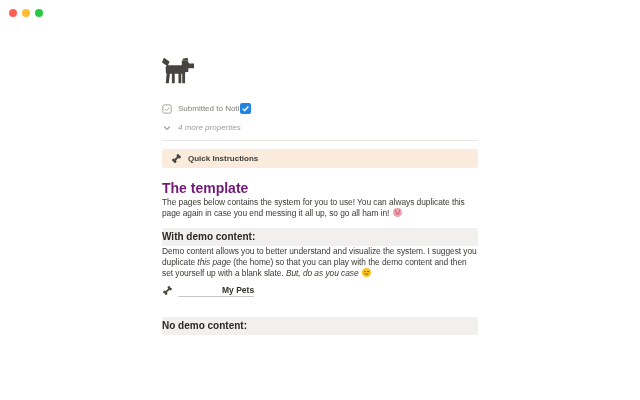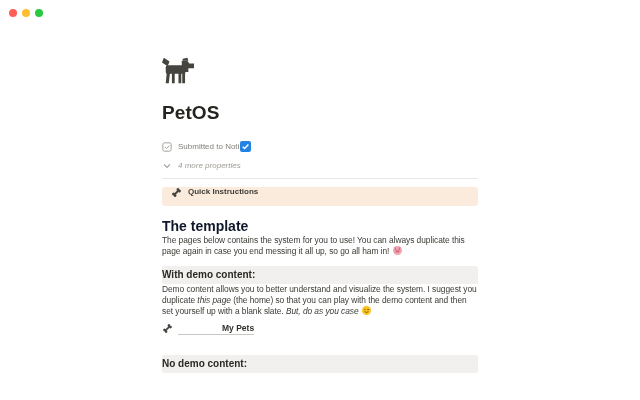--- a/index.html
+++ b/index.html
@@ -29,25 +29,25 @@
   .prop-type-icon{width:10px;height:10px;margin-right:6px;flex:none;}
   .prop-label{font-size:8px;color:#82807b;width:62px;white-space:nowrap;overflow:hidden;}
   .checkbox{width:11px;height:11px;border-radius:2px;flex:none;display:flex;align-items:center;justify-content:center;}
   .checkbox.checked{background:#2383e2;}
   .checkbox.unchecked{background:#fff;border:1.4px solid #3d3c38;border-radius:1px;width:9px;height:9px;}
   .more-row{display:flex;align-items:center;margin-top:3px;height:13px;color:#a09d98;font-size:8px;cursor:pointer;font-style:italic;}
   .chevron-icon{width:10px;height:10px;margin-right:6px;flex:none;}
 
   .divider{height:1px;background:#e8e7e4;margin-top:6px;}
 
-  .callout{margin-top:8px;background:#faebdd;border-radius:3px;height:19px;display:flex;padding:0 9px;gap:6px;}
+  .callout{margin-top:8px;background:#faebdd;border-radius:3px;height:19px;display:flex;align-items:center;padding:0 9px;gap:6px;}
   .callout .label{font-size:8px;font-weight:700;color:#3f3d38;}
   .bone-icon{width:11px;height:11px;flex:none;}
 
-  .h-template{font-size:14px;font-weight:700;color:#0f172a;margin-top:11px;line-height:18px;}
+  .h-template{font-size:14px;font-weight:700;color:#701a75;margin-top:11px;line-height:18px;}
 
   .para{font-size:8.4px;line-height:11px;color:#3b3a34;letter-spacing:-.05px;}
   .para i{color:#3b3a34;}
 
   .gray-heading{margin-top:9px;background:#f1f0ee;border-radius:2px;padding:3px 4px 3px 0;font-size:10px;font-weight:700;color:#2a2923;line-height:12px;}
 
   .page-link{display:inline-flex;align-items:center;gap:5px;margin-top:6px;cursor:pointer;}
   .page-link .label{font-size:8.5px;font-weight:600;color:#32312c;border-bottom:1px solid #c9c7c2;padding-bottom:.5px;padding-left:44px;}
 
   .emoji{display:inline-block;width:9px;height:9px;vertical-align:-1px;margin-left:1px;}
@@ -74,21 +74,20 @@
           <path d="M21 4 h6 l2 3 h5 v5 h-6 v4 h-7 z"></path>
           <path d="M22 2 l5 -1 1 3 h-6 z"></path>
           <path d="M5 17 l-1 11 h3.2 l1.3 -11 z"></path>
           <rect x="10.5" y="17" width="3" height="11"></rect>
           <rect x="17.5" y="17" width="3" height="11"></rect>
           <rect x="21.5" y="17" width="3" height="11"></rect>
         </g>
       </svg>
     </span>
 
-    <div class="page-title">PetOS</div>
 
     
     <div class="props">
       <div class="prop-row">
         <svg class="prop-type-icon" viewBox="0 0 12 12">
           <rect x="1" y="1" width="10" height="10" rx="2" fill="none" stroke="#a5a29c" stroke-width="1.2"></rect>
           <path d="M3.6 6.1 l1.8 1.8 L9 4.3" fill="none" stroke="#a5a29c" stroke-width="1.2"></path>
         </svg>
         <span class="prop-label">Submitted to Noti...</span>
         <span class="checkbox checked">

